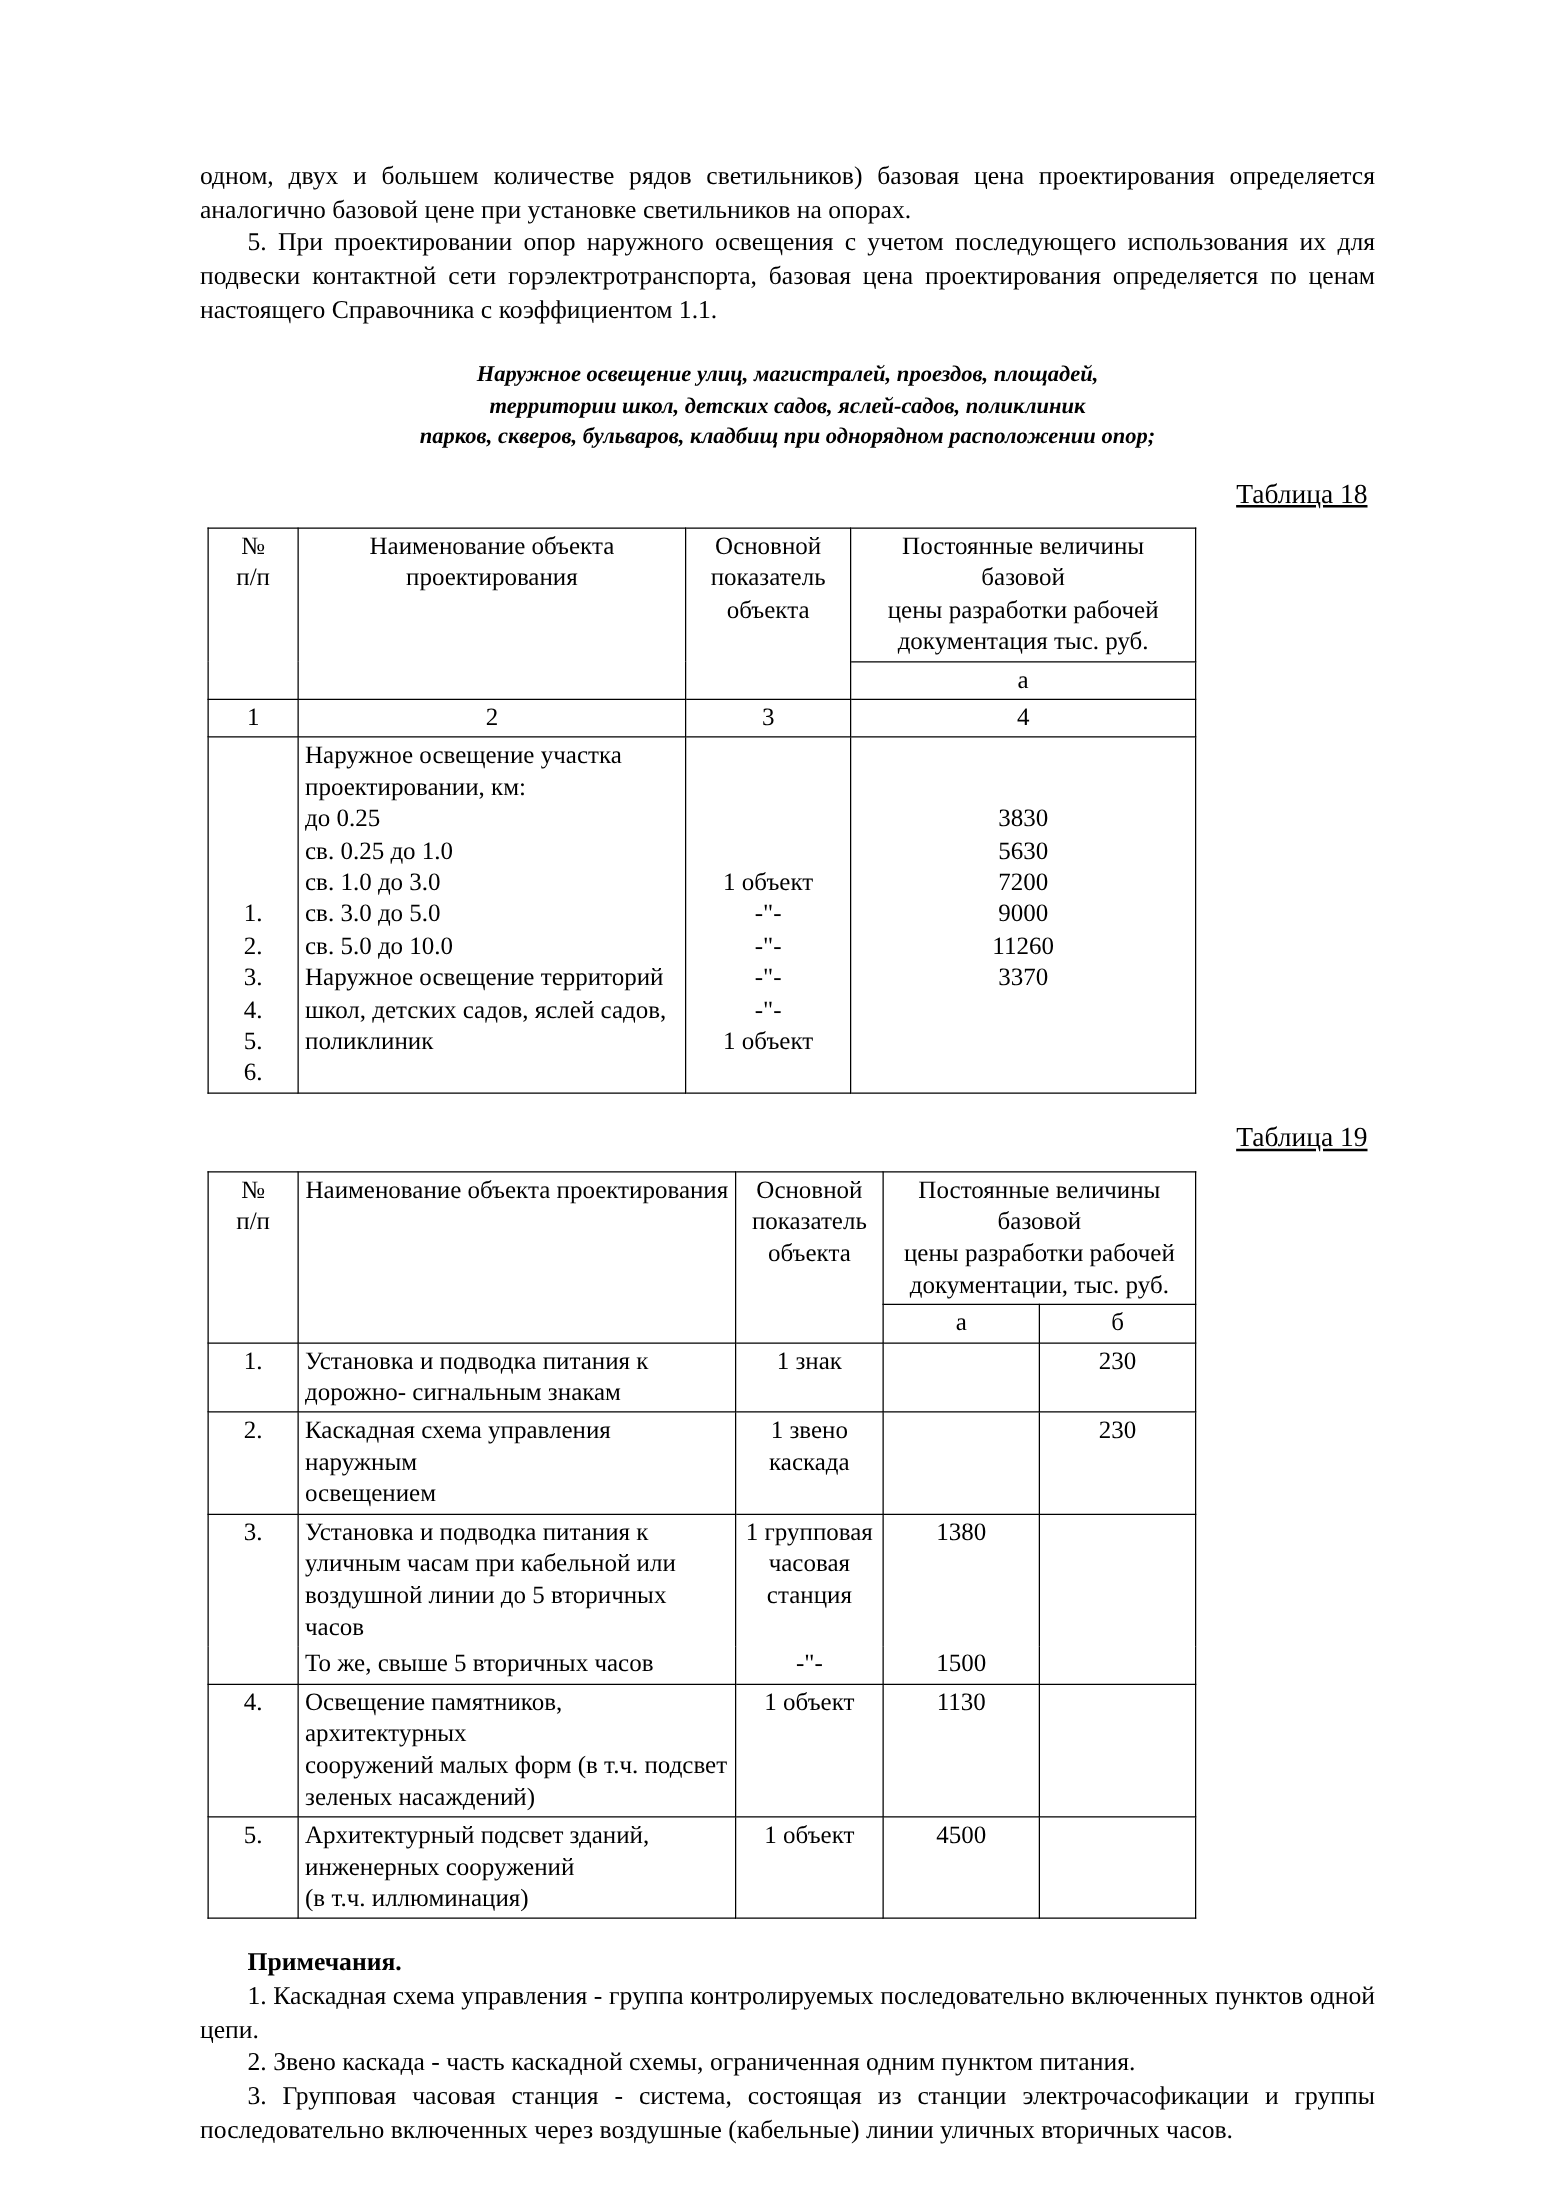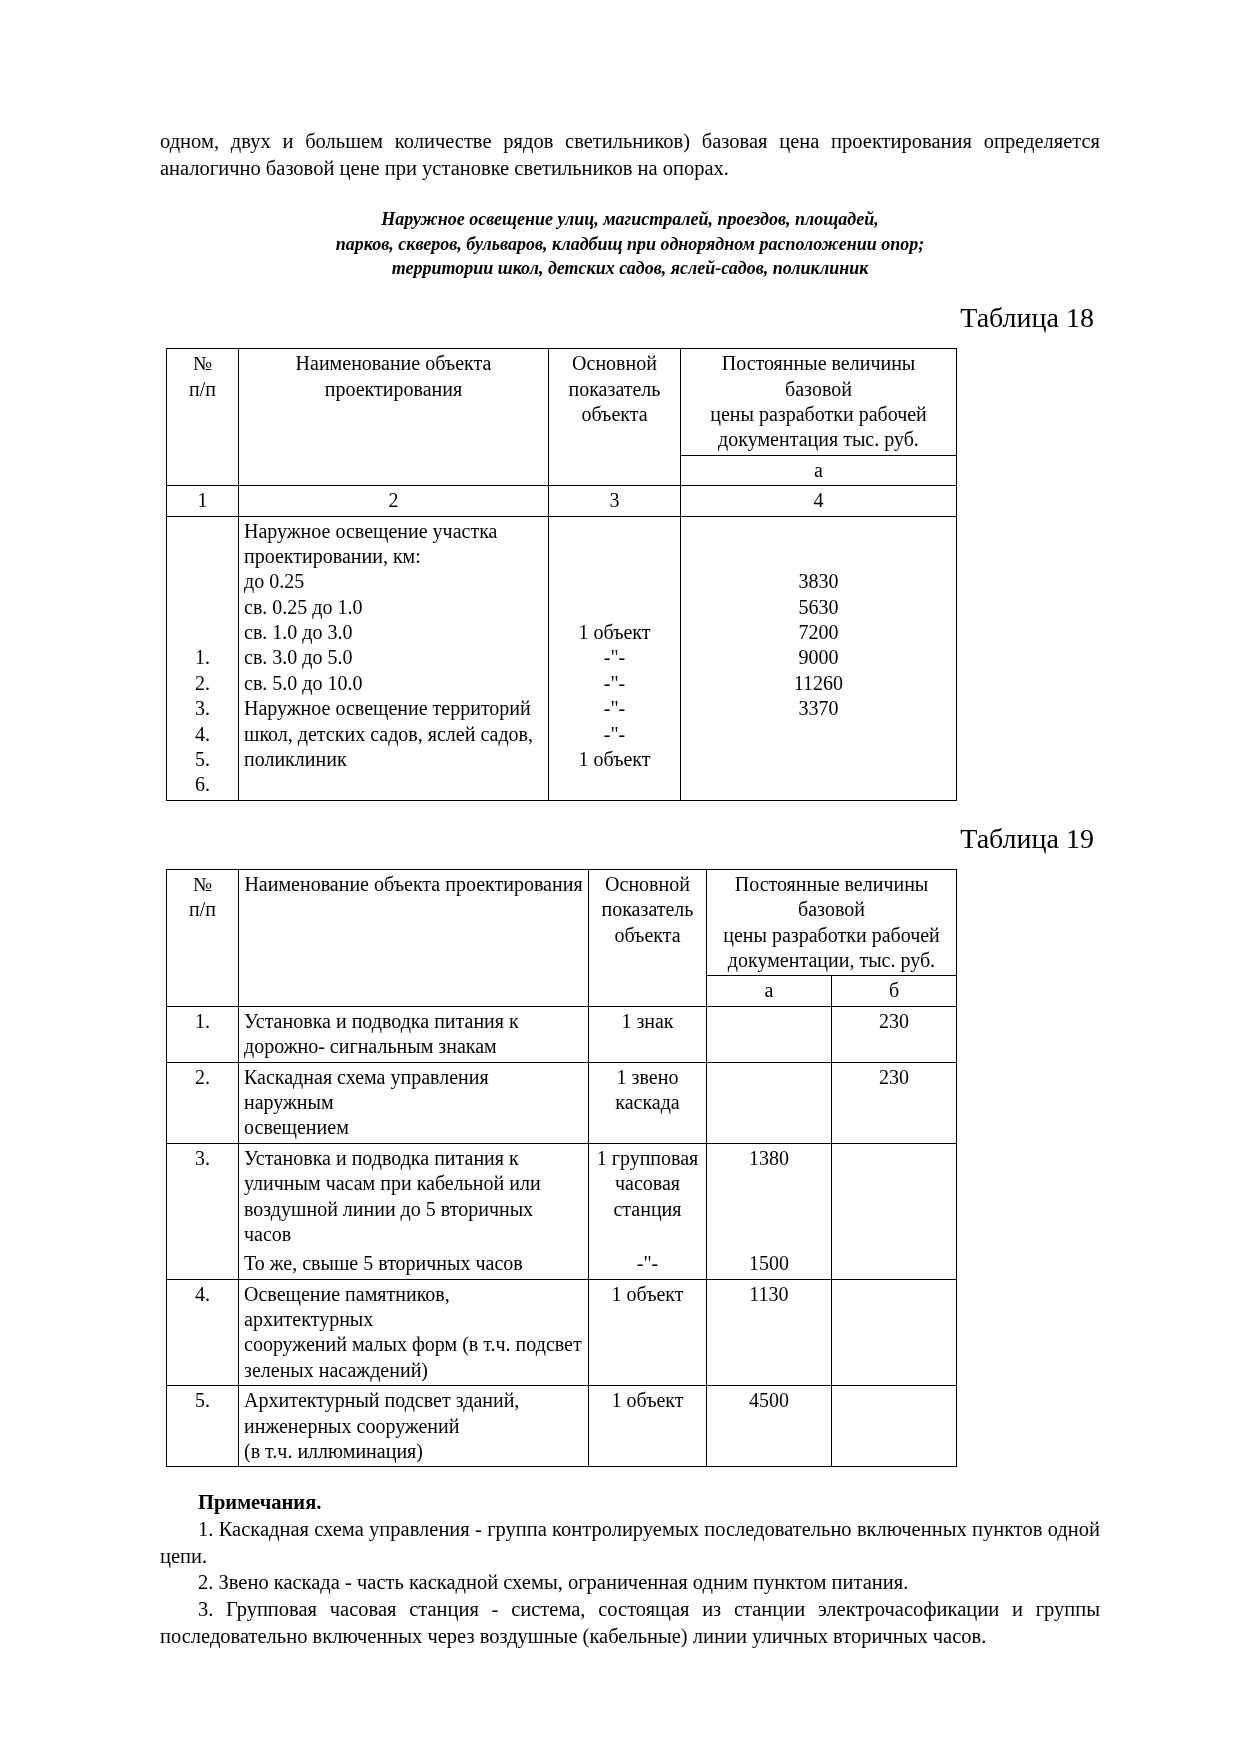--- a/index.html
+++ b/index.html
@@ -49,22 +49,23 @@
     font-weight: bold;
     font-style: italic;
     font-size: 18px;
     line-height: 1.35;
   }
   .heading-line { display: block; }
 
   .table-caption {
     margin-top: 22px;
     text-align: right;
-    font-size: 28px;
+    font-size: 22px;
     padding-right: 6px;
+    text-decoration: underline;
   }
 
   
   table.doc-table {
     border-collapse: collapse;
     width: 790px;
     margin: 14px 0 0 6px;
     font-size: 20px;
     table-layout: fixed;
   }
@@ -106,25 +107,26 @@
     text-indent: 38px;
   }
 </style>
 </head>
 <body>
 
 <div class="page">
   <div class="content">
 
     <p class="body-par">одном, двух и большем количестве рядов светильников) базовая цена проектирования определяется аналогично базовой цене при установке светильников на опорах.</p>
+    <p class="body-par indent">5. При проектировании опор наружного освещения с учетом последующего использования их для подвески контактной сети горэлектротранспорта, базовая цена проектирования определяется по ценам настоящего Справочника с коэффициентом 1.1.</p>
 
     <div class="heading-block">
       <span class="heading-line">Наружное освещение улиц, магистралей, проездов, площадей,</span>
+      <span class="heading-line">территории школ, детских садов, яслей-садов, поликлиник</span>
       <span class="heading-line">парков, скверов, бульваров, кладбищ при однорядном расположении опор;</span>
-      <span class="heading-line">территории школ, детских садов, яслей-садов, поликлиник</span>
     </div>
 
     <div class="table-caption">Таблица 18</div>
 
     <table class="doc-table">
       <colgroup>
         <col style="width:72px">
         <col style="width:310px">
         <col style="width:132px">
         <col style="width:276px">

